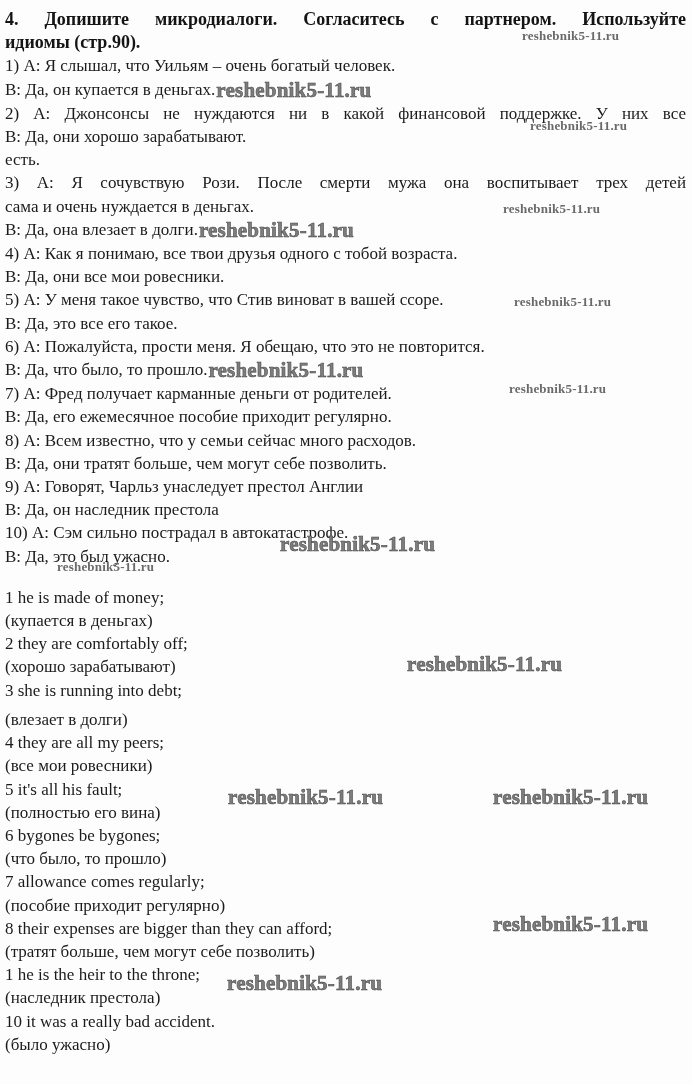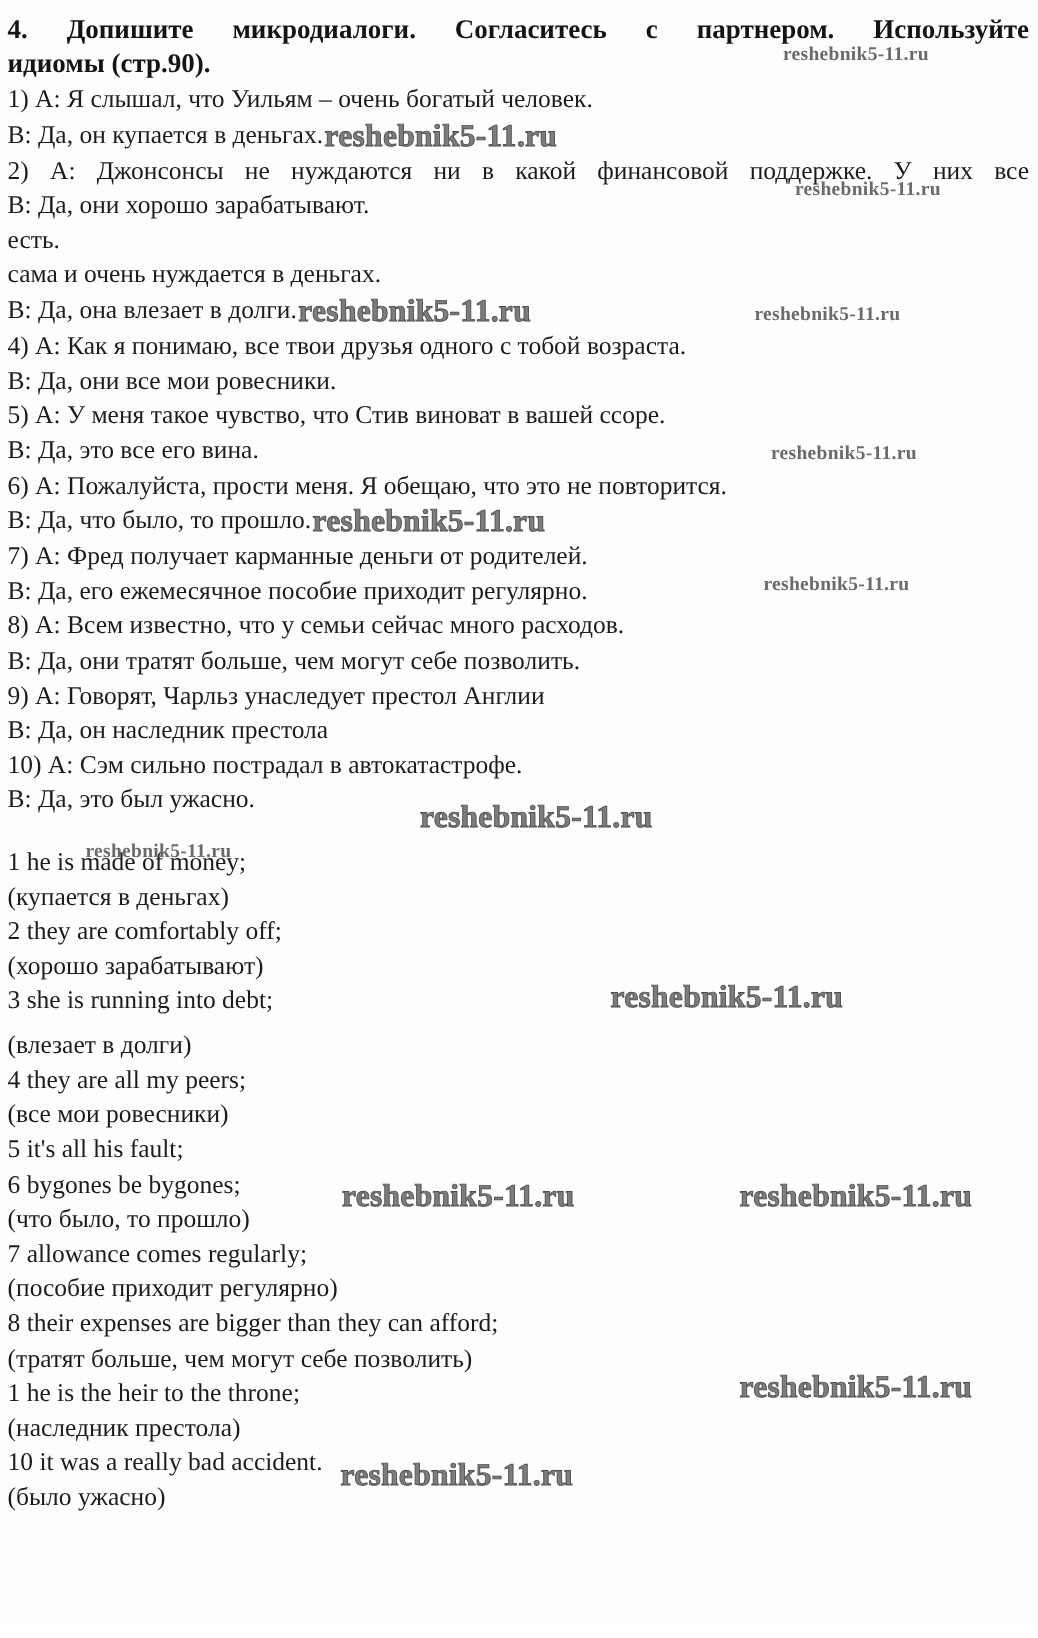--- a/index.html
+++ b/index.html
@@ -63,45 +63,47 @@
 <div class="page">
 
   <div id="doc">
       <div class="line hd jf"><span>4. Допишите микродиалоги. Согласитесь с партнером. Используйте</span></div>
       <div class="line hd"><span>идиомы (стр.90).</span></div>
       <div class="line"><span>1) А: Я слышал, что Уильям – очень богатый человек.</span></div>
       <div class="line"><span>В: Да, он купается в деньгах.</span><span class="wm wm-l wm-inline">reshebnik5-11.ru</span></div>
       <div class="line jf"><span>2) А: Джонсонсы не нуждаются ни в какой финансовой поддержке. У них все</span></div>
       <div class="line"><span>В: Да, они хорошо зарабатывают.</span></div>
       <div class="line"><span>есть.</span></div>
+      <div class="line jf"><span>3) А: Я сочувствую Рози. После смерти мужа она воспитывает трех детей</span></div>
       <div class="line"><span>сама и очень нуждается в деньгах.</span></div>
       <div class="line"><span>В: Да, она влезает в долги.</span><span class="wm wm-l wm-inline">reshebnik5-11.ru</span></div>
       <div class="line"><span>4) А: Как я понимаю, все твои друзья одного с тобой возраста.</span></div>
       <div class="line"><span>В: Да, они все мои ровесники.</span></div>
       <div class="line"><span>5) А: У меня такое чувство, что Стив виноват в вашей ссоре.</span></div>
-      <div class="line"><span>В: Да, это все его вина.</span></div>
+      <div class="line"><span>В: Да, это все его такое.</span></div>
       <div class="line"><span>6) А: Пожалуйста, прости меня. Я обещаю, что это не повторится.</span></div>
       <div class="line"><span>В: Да, что было, то прошло.</span><span class="wm wm-l wm-inline">reshebnik5-11.ru</span></div>
       <div class="line"><span>7) А: Фред получает карманные деньги от родителей.</span></div>
       <div class="line"><span>В: Да, его ежемесячное пособие приходит регулярно.</span></div>
       <div class="line"><span>8) А: Всем известно, что у семьи сейчас много расходов.</span></div>
       <div class="line"><span>В: Да, они тратят больше, чем могут себе позволить.</span></div>
       <div class="line"><span>9) А: Говорят, Чарльз унаследует престол Англии</span></div>
       <div class="line"><span>В: Да, он наследник престола</span></div>
       <div class="line"><span>10) А: Сэм сильно пострадал в автокатастрофе.</span></div>
       <div class="line"><span>В: Да, это был ужасно.</span></div>
       <div class="line gap-section"><span>1 he is made of money;</span></div>
       <div class="line"><span>(купается в деньгах)</span></div>
       <div class="line"><span>2 they are comfortably off;</span></div>
       <div class="line"><span>(хорошо зарабатывают)</span></div>
       <div class="line"><span>3 she is running into debt;</span></div>
       <div class="line gap-small"><span>(влезает в долги)</span></div>
       <div class="line"><span>4 they are all my peers;</span></div>
       <div class="line"><span>(все мои ровесники)</span></div>
       <div class="line"><span>5 it's all his fault;</span></div>
+      <div class="line"><span>(полностью его вина)</span></div>
       <div class="line"><span>6 bygones be bygones;</span></div>
       <div class="line"><span>(что было, то прошло)</span></div>
       <div class="line"><span>7 allowance comes regularly;</span></div>
       <div class="line"><span>(пособие приходит регулярно)</span></div>
       <div class="line"><span>8 their expenses are bigger than they can afford;</span></div>
       <div class="line"><span>(тратят больше, чем могут себе позволить)</span></div>
       <div class="line"><span>1 he is the heir to the throne;</span></div>
       <div class="line"><span>(наследник престола)</span></div>
       <div class="line"><span>10 it was a really bad accident.</span></div>
       <div class="line"><span>(было ужасно)</span></div>

